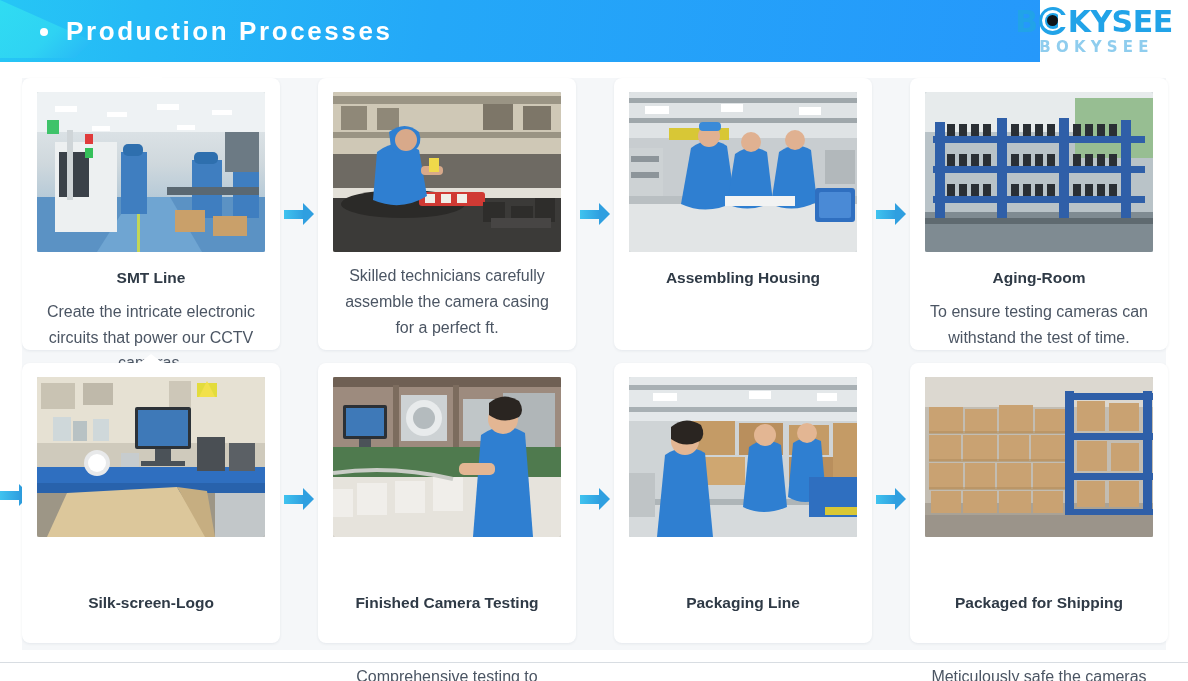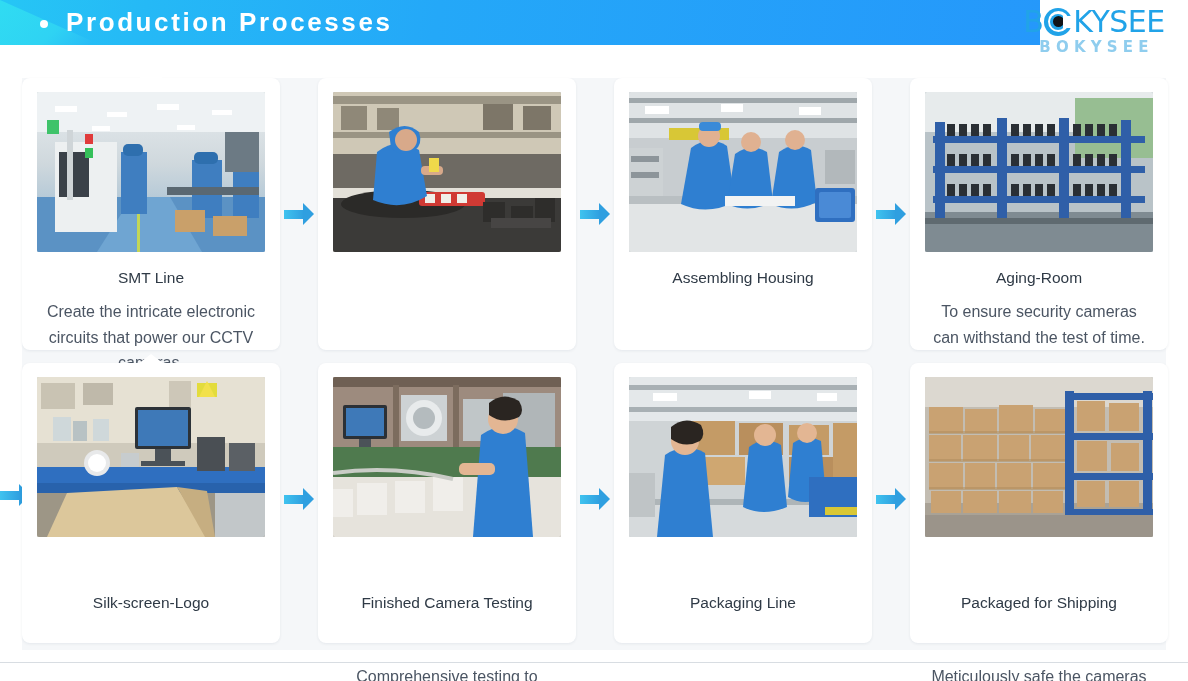--- a/index.html
+++ b/index.html
@@ -6,21 +6,21 @@
   html, body {
     width: 1188px; height: 681px;
     background: #ffffff;
     font-family: "Liberation Sans", sans-serif;
     overflow: hidden;
   }
   #page { position: relative; width: 1188px; height: 681px; background: #ffffff; }
 
   
   .header-bar {
-    position: absolute; left: 0; top: 0; width: 1040px; height: 45px;
+    position: absolute; left: 0; top: 0; width: 1040px; height: 62px;
     background: linear-gradient(100deg, #26c6f5 0%, #25b9f6 14%, #24a8f8 42%, #2598fb 100%);
     overflow: hidden;
   }
   .header-wedge {
     position: absolute; left: 0; top: 0; width: 130px; height: 58px;
     background: linear-gradient(135deg, #30dcf2 0%, #2fd3f3 45%, #29bdf6 70%, rgba(41,189,246,0) 71%);
     clip-path: polygon(0 0, 0 100%, 130px 100%);
   }
   .header-inner {
     position: absolute; left: 0; top: 0; width: 100%; height: 100%;
@@ -36,22 +36,22 @@
     letter-spacing: 2.6px; white-space: nowrap;
   }
 
   
   .logo-wrap {
     position: absolute; right: 8px; top: 8px;
     width: 172px; height: 46px;
     display: flex; flex-direction: column; align-items: center; justify-content: center;
   }
   .logo-main {
-    display: flex; align-items: center; justify-content: center;
-    font-size: 30px; font-weight: normal; letter-spacing: -0.5px;
+    display: flex; align-items: flex-start; justify-content: center;
+    font-size: 30px; font-weight: bold; letter-spacing: -0.5px;
     color: #21a3e8; line-height: 1;
     font-family: "DejaVu Sans", sans-serif;
   }
   .logo-eye {
     position: relative; width: 28px; height: 28px; margin: 0 1px;
     display: inline-block;
   }
   .logo-eye .ring-outer {
     position: absolute; left: 0; top: 0; width: 28px; height: 28px;
     border-radius: 50%; background: #21a3e8;
@@ -113,21 +113,21 @@
 
   .card-photo {
     width: 228px; height: 160px;
     border-radius: 2px; overflow: hidden;
     position: relative; flex: 0 0 auto;
     background: #9aa6ad;
   }
   .card-photo svg { display: block; width: 100%; height: 100%; }
 
   .card-title {
-    margin-top: 17px; font-size: 15.5px; font-weight: normal;
+    margin-top: 17px; font-size: 15.5px; font-weight: bold;
     color: #2f3a46; text-align: center; line-height: 1.2;
     font-family: "Liberation Sans", sans-serif;
   }
   .card-desc {
     margin-top: 11px; font-size: 16px; color: #4b5563;
     text-align: center; line-height: 1.62;
     max-width: 218px;
     font-family: "Liberation Sans", sans-serif;
   }
 
@@ -275,20 +275,21 @@
             <path d="M56 40 q16 -12 30 0 q4 12 -4 18 q-14 8 -24 -2 z" fill="#2f7fd1"></path>
             <circle cx="73" cy="48" r="11" fill="#d8a98a"></circle>
             <rect x="88" y="74" width="22" height="9" rx="4" fill="#d8a98a"></rect>
             <rect x="96" y="66" width="10" height="14" fill="#f0d94a"></rect>
             <rect x="150" y="110" width="22" height="20" fill="#2e2d2b"></rect>
             <rect x="178" y="114" width="22" height="18" fill="#2e2d2b"></rect>
             <rect x="202" y="106" width="20" height="24" fill="#2e2d2b"></rect>
             <rect x="158" y="126" width="60" height="10" fill="#474544"></rect>
           </svg>
         </div>
+        <div class="card-desc">Skilled technicians carefully assemble the camera casing for a perfect ft.</div>
       </div>
 
       <div class="arrow-gap">
         <span class="arrow">
           <span class="shaft"></span>
             <span class="head"></span>
         </span>
       </div>
 
       <div class="card tall">
@@ -380,21 +381,21 @@
                 <rect x="122" y="92" width="8" height="12"></rect>
               <rect x="148" y="92" width="8" height="12"></rect>
                 <rect x="160" y="92" width="8" height="12"></rect>
               <rect x="172" y="92" width="8" height="12"></rect>
                 <rect x="184" y="92" width="8" height="12"></rect>
             </g>
             <rect x="0" y="126" width="228" height="6" fill="#5f6a70"></rect>
           </svg>
         </div>
         <div class="card-title">Aging-Room</div>
-        <div class="card-desc">To ensure security cameras can withstand the test of time.</div>
+        <div class="card-desc">To ensure testing cameras can withstand the test of time.</div>
       </div>
 
     </div>
 
     <div class="row row-2">
 
       <span class="arrow-lead">
         <span class="shaft"></span>
           <span class="head"></span>
       </span>

